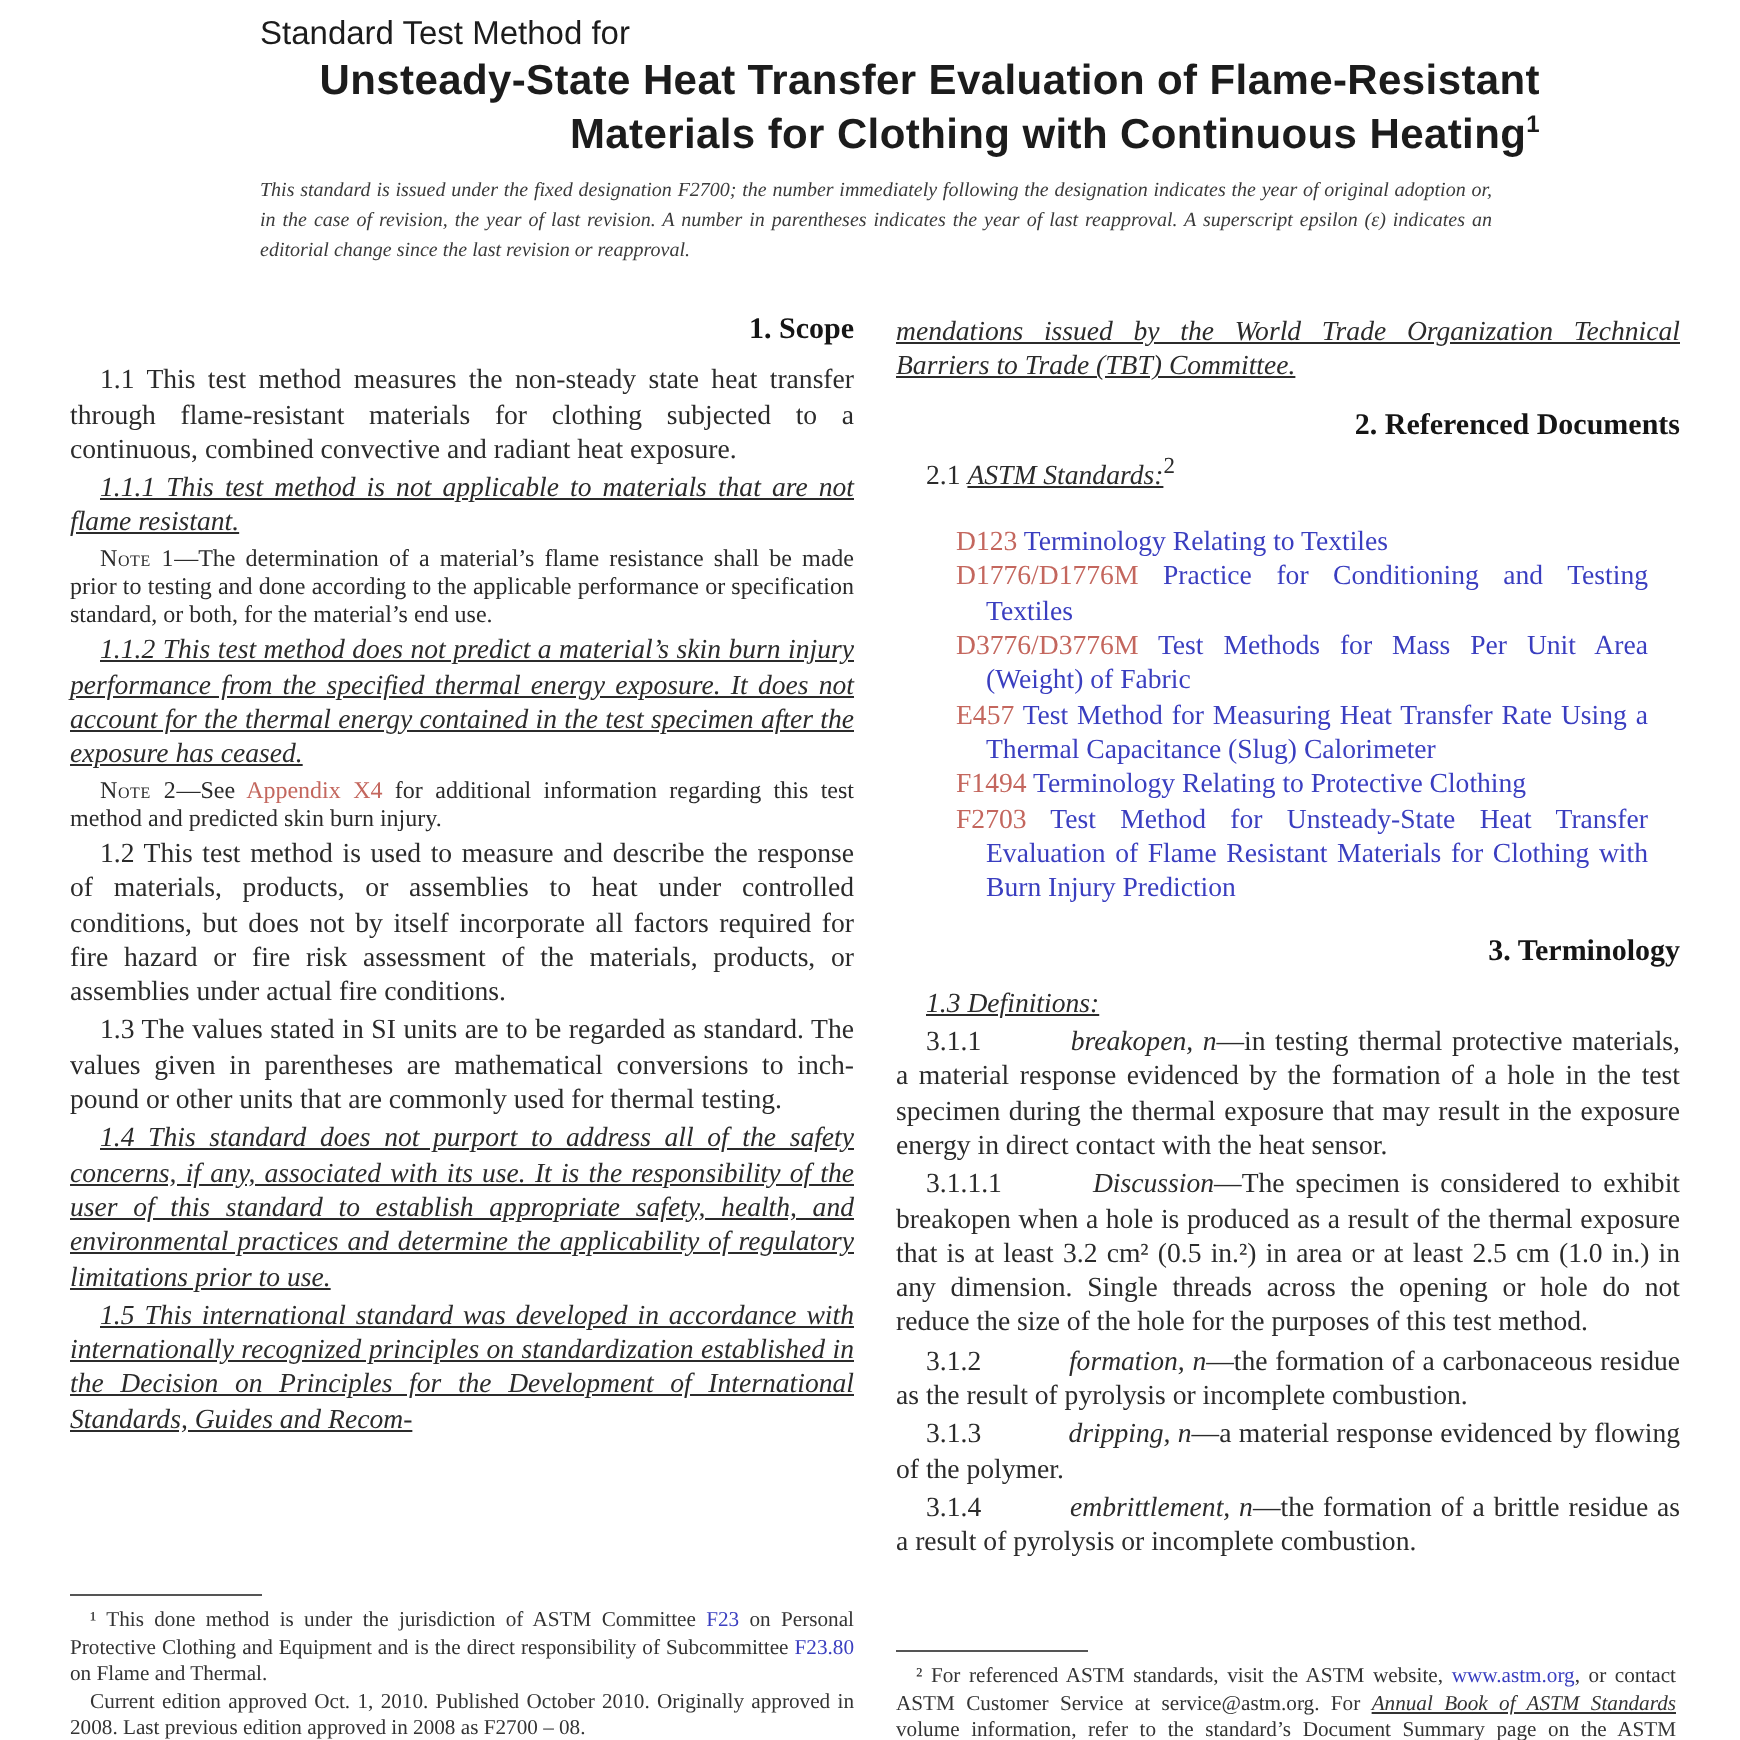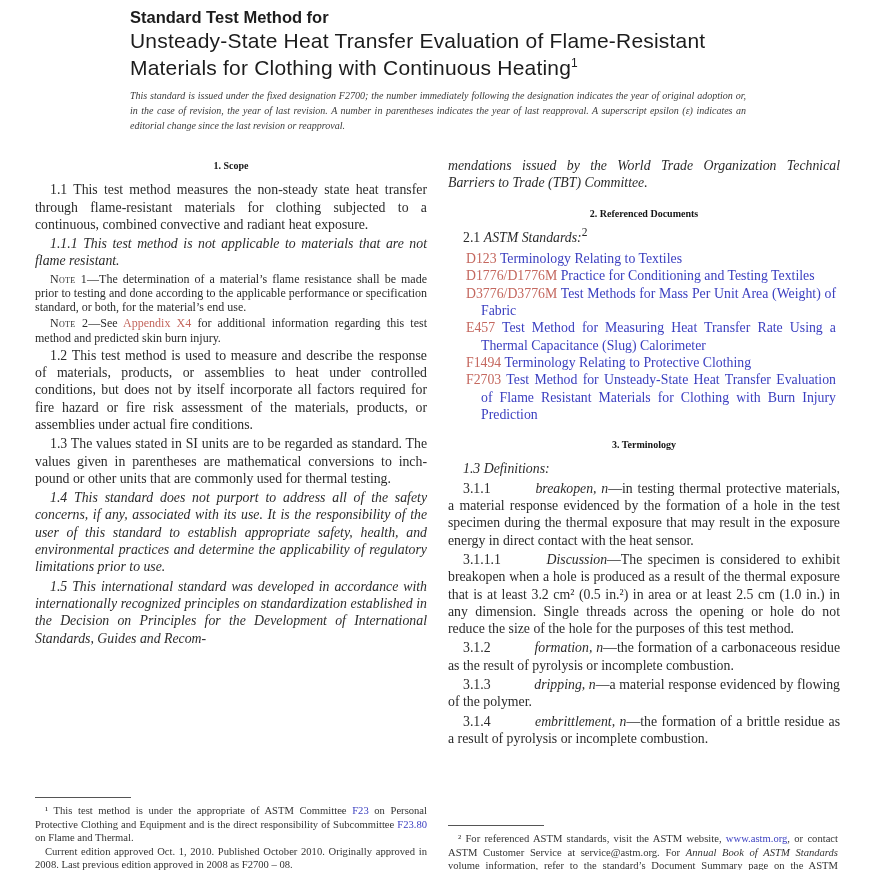--- a/index.html
+++ b/index.html
@@ -10,52 +10,52 @@
     overflow:hidden;
     font-family:"Liberation Serif", serif;
     color:var(--body-text,#2b2b2b);
   }
   
   .title-block{
     position:absolute;left:130px;top:6px;width:640px;
     font-family:"Liberation Sans", sans-serif;
     color:#1c1c1c;
   }
-  .title-prefix{font-size:16.5px;font-weight:bold;line-height:22px;margin:0;}
-  .title-main{font-size:21px;font-weight:normal;line-height:26.5px;margin:0;letter-spacing:.2px;}
+  .title-prefix{font-size:16.5px;font-weight:normal;line-height:22px;margin:0;}
+  .title-main{font-size:21px;font-weight:bold;line-height:26.5px;margin:0;letter-spacing:.2px;text-align:right;}
   .title-main sup{font-size:12px;}
   
   .designation-note{
     position:absolute;left:130px;top:88px;width:616px;
     font-size:10px;line-height:15px;font-style:italic;
     text-align:justify;color:#3a3a3a;
   }
   
   .columns{
     position:absolute;left:35px;top:157px;width:806px;
     display:flex;gap:21px;
   }
   .col{width:392px;font-size:13.8px;line-height:17.3px;text-align:justify;}
   .sec-heading{
-    font-weight:bold;font-size:10px;color:var(--heading-text,#151515);
-    margin:13px 0 7px 0;text-align:center;
+    font-weight:bold;font-size:15px;color:var(--heading-text,#151515);
+    margin:13px 0 7px 0;text-align:right;
   }
   .sec-heading:first-child{margin-top:0;}
   .col p{margin:0 0 2px 0;text-indent:15px;}
   .col p.no-indent{text-indent:0;}
-  .italic{font-style:italic;}
+  .italic{font-style:italic;text-decoration:underline;}
   .note{
     font-size:12px;line-height:14.2px;margin:7px 0 7px 0;text-indent:15px;
   }
   .note .note-label{font-variant:small-caps;letter-spacing:.3px;}
   .link-red{color:var(--link-red,#c4675e);}
   .link-blue{color:var(--link-blue,#3a3ec0);}
   a.link-red,a.link-blue{text-decoration:none;cursor:pointer;}
   
-  .ref-list{margin:4px;padding:0;list-style:none;}
+  .ref-list{margin:16px;padding:0;list-style:none;}
   .ref-item{padding-left:29px;text-indent:-15px;margin:0;}
   
   .def-term{font-style:italic;margin-left:40px;}
   
   .footnote-block{position:absolute;font-size:10.6px;line-height:13.6px;text-align:justify;color:#333;}
   .footnote-block .rule{width:96px;border:0;border-top:1.5px solid var(--rule,#555);margin:0 0 6px 0;}
   .footnote-block p{margin:0;text-indent:10px;}
   .fn-left{left:35px;top:797px;width:392px;}
   .fn-right{left:448px;top:825px;width:390px;}
   sup{line-height:0;}
@@ -73,20 +73,21 @@
 
   <div class="designation-note">This standard is issued under the fixed designation F2700; the number immediately following the designation indicates the year of original adoption or, in the case of revision, the year of last revision. A number in parentheses indicates the year of last reapproval. A superscript epsilon (ε) indicates an editorial change since the last revision or reapproval.</div>
 
   <div class="columns">
 
     <div class="col">
       <div class="sec-heading">1. Scope</div>
       <p>1.1 This test method measures the non-steady state heat transfer through flame-resistant materials for clothing subjected to a continuous, combined convective and radiant heat exposure.</p>
       <p class="italic">1.1.1 This test method is not applicable to materials that are not flame resistant.</p>
       <p class="note"><span class="note-label">Note 1</span><span>—The determination of a material’s flame resistance shall be made prior to testing and done according to the applicable performance or specification standard, or both, for the material’s end use.</span></p>
+      <p class="italic">1.1.2 This test method does not predict a material’s skin burn injury performance from the specified thermal energy exposure. It does not account for the thermal energy contained in the test specimen after the exposure has ceased.</p>
       <p class="note"><span class="note-label">Note 2</span><span>—See </span><a class="link-red">Appendix X4</a><span> for additional information regarding this test method and predicted skin burn injury.</span></p>
       <p>1.2 This test method is used to measure and describe the response of materials, products, or assemblies to heat under controlled conditions, but does not by itself incorporate all factors required for fire hazard or fire risk assessment of the materials, products, or assemblies under actual fire conditions.</p>
       <p>1.3 The values stated in SI units are to be regarded as standard. The values given in parentheses are mathematical conversions to inch-pound or other units that are commonly used for thermal testing.</p>
       <p class="italic">1.4 This standard does not purport to address all of the safety concerns, if any, associated with its use. It is the responsibility of the user of this standard to establish appropriate safety, health, and environmental practices and determine the applicability of regulatory limitations prior to use.</p>
       <p class="italic">1.5 This international standard was developed in accordance with internationally recognized principles on standardization established in the Decision on Principles for the Development of International Standards, Guides and Recom-</p>
     </div>
 
     <div class="col">
       <p class="no-indent italic">mendations issued by the World Trade Organization Technical Barriers to Trade (TBT) Committee.</p>
 
@@ -108,21 +109,21 @@
       <p><span>3.1.1 </span><span class="def-term">breakopen, n</span><span>—in testing thermal protective materials, a material response evidenced by the formation of a hole in the test specimen during the thermal exposure that may result in the exposure energy in direct contact with the heat sensor.</span></p>
       <p><span>3.1.1.1 </span><span class="def-term">Discussion</span><span>—The specimen is considered to exhibit breakopen when a hole is produced as a result of the thermal exposure that is at least 3.2 cm² (0.5 in.²) in area or at least 2.5 cm (1.0 in.) in any dimension. Single threads across the opening or hole do not reduce the size of the hole for the purposes of this test method.</span></p>
       <p><span>3.1.2 </span><span class="def-term">formation, n</span><span>—the formation of a carbonaceous residue as the result of pyrolysis or incomplete combustion.</span></p>
       <p><span>3.1.3 </span><span class="def-term">dripping, n</span><span>—a material response evidenced by flowing of the polymer.</span></p>
       <p><span>3.1.4 </span><span class="def-term">embrittlement, n</span><span>—the formation of a brittle residue as a result of pyrolysis or incomplete combustion.</span></p>
     </div>
   </div>
 
   <div class="footnote-block fn-left">
     <hr class="rule">
-    <p><span>¹ This test method is under the appropriate of ASTM Committee </span><a class="link-blue">F23</a><span> on Personal Protective Clothing and Equipment and is the direct responsibility of Subcommittee </span><a class="link-blue">F23.80</a><span> on Flame and Thermal.</span></p>
+    <p><span>¹ This done method is under the jurisdiction of ASTM Committee </span><a class="link-blue">F23</a><span> on Personal Protective Clothing and Equipment and is the direct responsibility of Subcommittee </span><a class="link-blue">F23.80</a><span> on Flame and Thermal.</span></p>
     <p>Current edition approved Oct. 1, 2010. Published October 2010. Originally approved in 2008. Last previous edition approved in 2008 as F2700 – 08.</p>
   </div>
 
   <div class="footnote-block fn-right">
     <hr class="rule">
     <p><span>² For referenced ASTM standards, visit the ASTM website, </span><a class="link-blue">www.astm.org</a><span>, or contact ASTM Customer Service at service@astm.org. For </span><span class="italic">Annual Book of ASTM Standards</span><span> volume information, refer to the standard’s Document Summary page on the ASTM website.</span></p>
   </div>
 
 </div>
 

